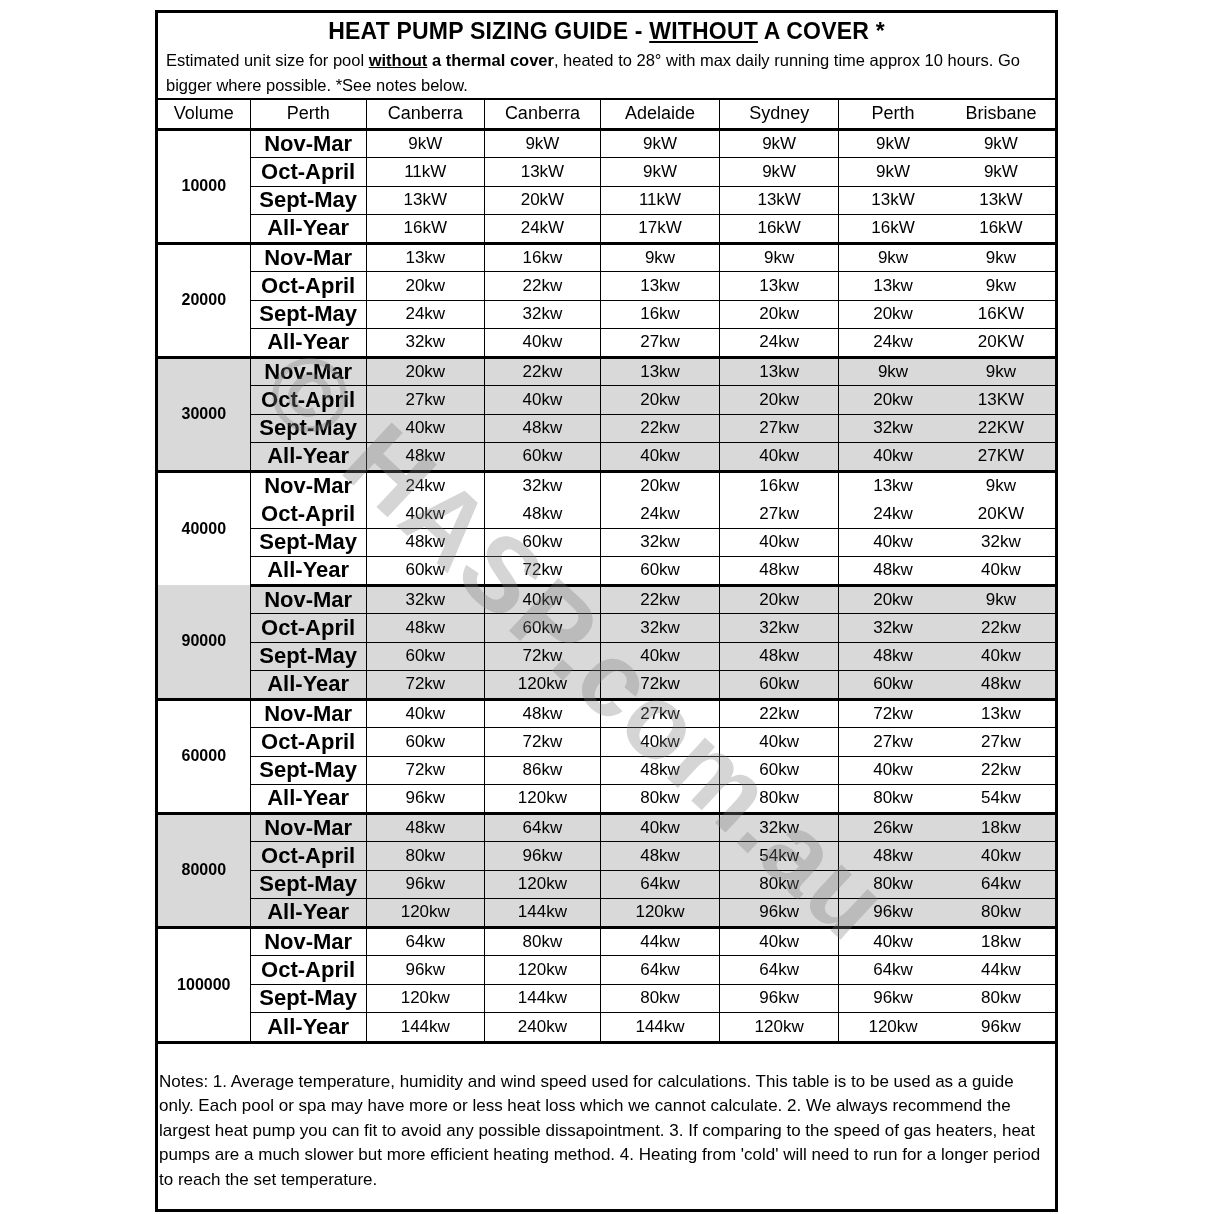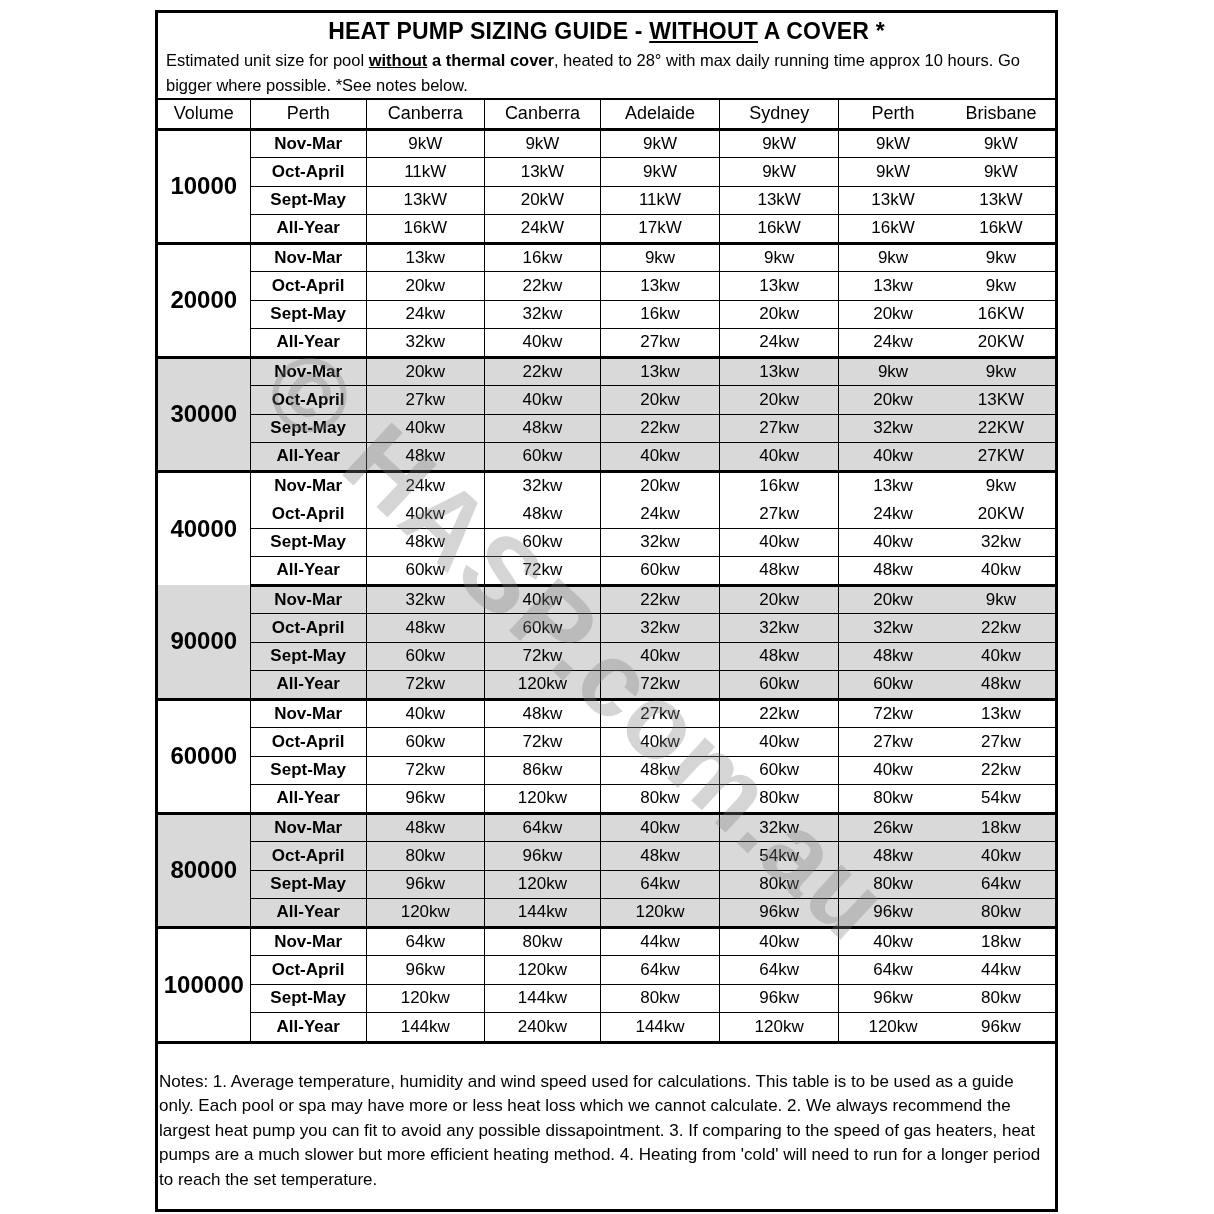--- a/index.html
+++ b/index.html
@@ -23,22 +23,22 @@
   table { width:100%; border-collapse:collapse; table-layout:fixed; }
   col.c-vol{width:92px} col.c-season{width:116px} col.c-melb{width:118px}
   col.c-canb{width:116px} col.c-adel{width:119px} col.c-syd{width:119px}
   col.c-perth{width:108px} col.c-bris{width:108px}
   th, td {
     border:1.5px solid #000; text-align:center; vertical-align:middle;
     overflow:hidden; white-space:nowrap;
   }
   th { height:29px; font-size:18px; font-weight:normal; border-top:none; border-bottom:2.5px solid #000; }
   td { height:28.5px; font-size:17px; }
-  td.vol { font-weight:bold; font-size:24px; }
-  td.season { font-weight:bold; font-size:17px; }
+  td.vol { font-weight:bold; font-size:16px; }
+  td.season { font-weight:bold; font-size:22px; }
   tr.grp-top td { border-top:3px solid #000; }
   tr.no-bottom td { border-bottom-style:hidden; }
   tr.shaded td { background:#d9d9d9; }
   th.perth, td.perth { border-right-style:hidden; }
   th.brisbane, td.brisbane { border-left-style:hidden; }
   td:first-child, th:first-child { border-left:none; }
   td:last-child, th:last-child { border-right:none; }
   
   .notes-block { border-top:2.5px solid #000; height:167px; padding:26px 10px 0 1px; }
   .notes-text { font-size:17px; line-height:24.5px; text-align:left; white-space:normal; }

